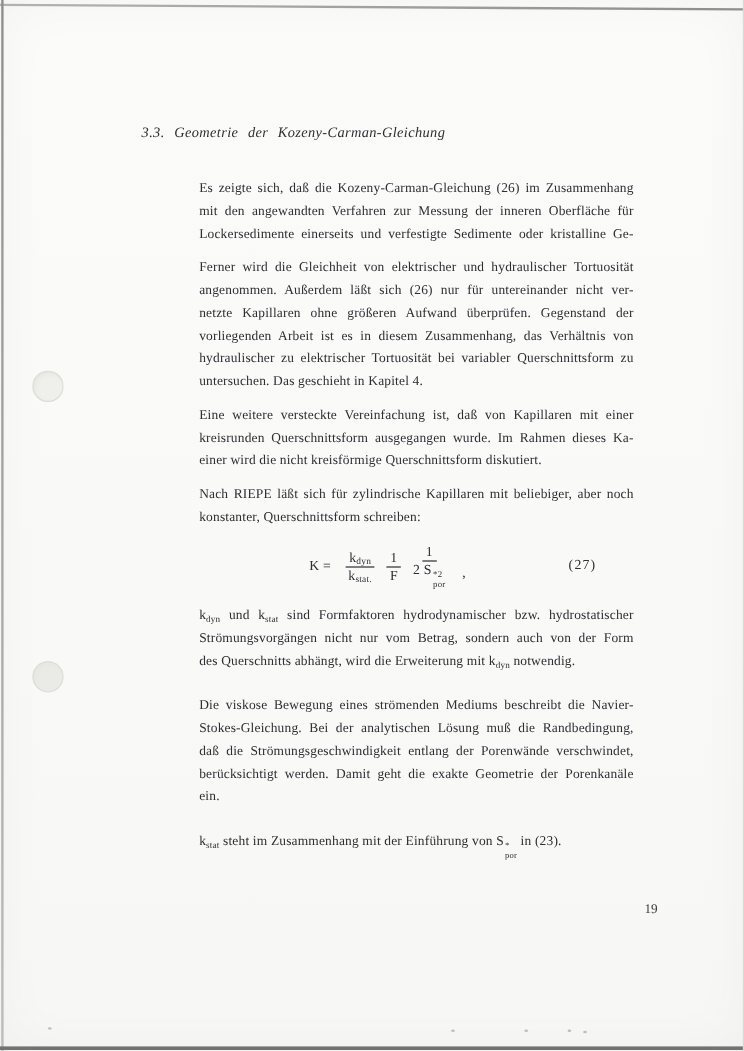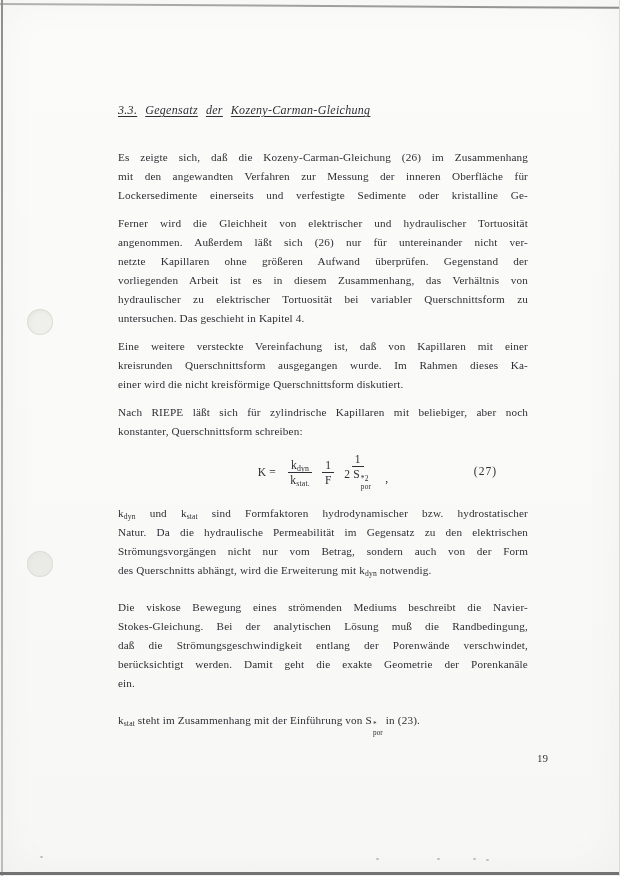--- a/index.html
+++ b/index.html
@@ -21,22 +21,22 @@
   .edge-right { position:absolute; right:0; top:0; width:1px; height:100%; background:#d9d9d6; }
   .hole { position:absolute; width:26px; height:26px; border-radius:50%;
     background:#efefeb; box-shadow:inset 0 0 0 1px #deded9, inset 2px 2px 4px #e6e6e1; }
   .hole1 { left:27px; top:309px; }
   .hole2 { left:27px; top:551px; background:#eaeae6; }
   .speck { position:absolute; width:3px; height:2px; border-radius:50%; background:#bdbdba; }
 
   
   .content { position:absolute; left:118px; top:103px; width:410px; }
   .heading { font-style:italic; font-size:12px; letter-spacing:0.3px; margin-bottom:30px; white-space:nowrap; }
-  .heading .w { text-decoration:underline; text-underline-offset:2px; margin-right:8px;text-align:right; }
-  .para { margin-bottom:9px; }
+  .heading .w { text-underline-offset:2px; margin-right:8px;text-align:right; }
+  .para { margin-bottom:9px;margin-left:48px; }
   .line { font-size:11.2px; line-height:19px; letter-spacing:0.15px;
     text-align:justify; text-align-last:justify; }
   .line.last { text-align-last:left; }
   sub { font-size:0.68em; vertical-align:-0.3em; line-height:0; }
   .stk { display:inline-flex; flex-direction:column; align-items:flex-start;
     vertical-align:-0.45em; line-height:1; font-size:0.64em; margin-left:1px; }
   .stk-sup,.stk-sub { display:block; line-height:1.05; }
 
   
   .equation { position:relative; display:flex; justify-content:center; align-items:center;
@@ -62,21 +62,21 @@
   <div class="hole hole1"></div>
   <div class="hole hole2"></div>
   <div class="speck" style="left:376px; top:858px;"></div>
   <div class="speck" style="left:437px; top:858px;"></div>
   <div class="speck" style="left:473px; top:858px;"></div>
   <div class="speck" style="left:486px; top:859px;"></div>
   <div class="speck" style="left:40px; top:856px;"></div>
 
   <div class="content">
 
-    <div class="heading"><span class="w">3.3.</span><span class="w">Gegensatz</span><span class="w">der</span><span class="w">Kozeny-Carman-Gleichung</span></div>
+    <div class="heading"><span class="w">3.3.</span><span class="w">Geometrie</span><span class="w">der</span><span class="w">Kozeny-Carman-Gleichung</span></div>
 
     <div class="para">
         <div class="line">Es zeigte sich, daß die Kozeny-Carman-Gleichung (26) im Zusammenhang</div>
         <div class="line">mit den angewandten Verfahren zur Messung der inneren Oberfläche für</div>
         <div class="line">Lockersedimente einerseits und verfestigte Sedimente oder kristalline Ge-</div>
       </div>
     <div class="para">
         <div class="line">Ferner wird die Gleichheit von elektrischer und hydraulischer Tortuosität</div>
         <div class="line">angenommen. Außerdem läßt sich (26) nur für untereinander nicht ver-</div>
         <div class="line">netzte Kapillaren ohne größeren Aufwand überprüfen. Gegenstand der</div>
@@ -110,21 +110,20 @@
               <span class="stk-sup">*2</span>
               <span class="stk-sub">por</span>
             </span></span>
       </span>
       <span class="eq-comma">,</span>
       <span class="eq-label">(27)</span>
     </div>
 
     <div class="para">
         <div class="line">k<sub>dyn</sub> und k<sub>stat</sub> sind Formfaktoren hydrodynamischer bzw. hydrostatischer</div>
-        <div class="line">Natur. Da die hydraulische Permeabilität im Gegensatz zu den elektrischen</div>
         <div class="line">Strömungsvorgängen nicht nur vom Betrag, sondern auch von der Form</div>
         <div class="line last">des Querschnitts abhängt, wird die Erweiterung mit k<sub>dyn</sub> notwendig.</div>
       </div>
     <div class="para" style="margin-top:18px;">
         <div class="line">Die viskose Bewegung eines strömenden Mediums beschreibt die Navier-</div>
         <div class="line">Stokes-Gleichung. Bei der analytischen Lösung muß die Randbedingung,</div>
         <div class="line">daß die Strömungsgeschwindigkeit entlang der Porenwände verschwindet,</div>
         <div class="line">berücksichtigt werden. Damit geht die exakte Geometrie der Porenkanäle</div>
         <div class="line last">ein.</div>
       </div>

